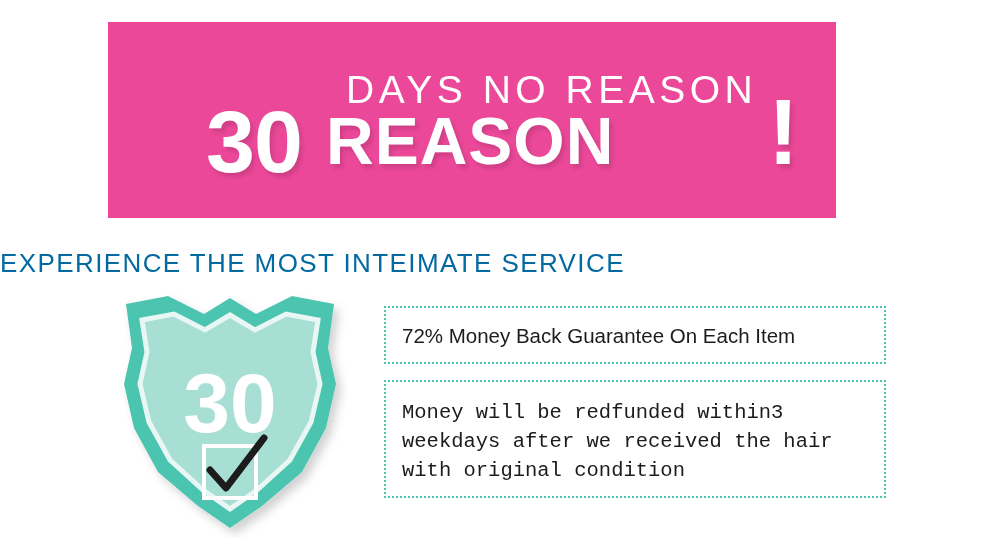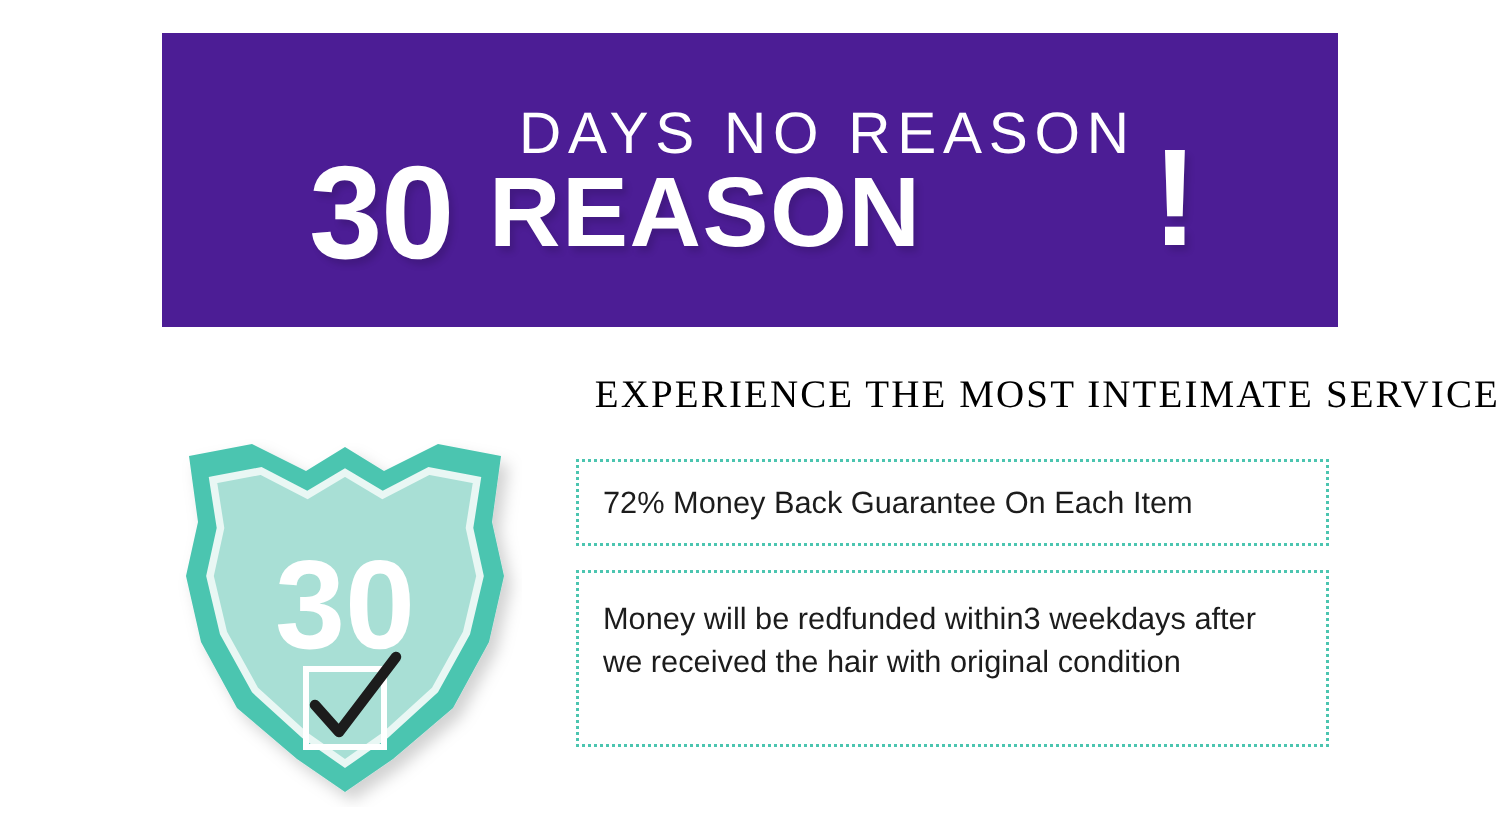--- a/index.html
+++ b/index.html
@@ -13,23 +13,23 @@
     font-family: "Liberation Sans", sans-serif;
     overflow: hidden;
     position: relative;
   }
 
   
   .banner {
     position: absolute;
     left: 108px;
     top: 22px;
-    width: 784px;
+    width: 728px;
     height: 196px;
-    background: #4c1d95;
+    background: #ec4899;
   }
   .banner-inner {
     position: relative;
     width: 100%;
     height: 100%;
   }
   .banner-days {
     position: absolute;
     left: 238px;
     top: 46px;
@@ -72,26 +72,25 @@
     color: #ffffff;
     text-shadow: 3px 4px 4px rgba(0,0,0,0.13);
   }
 
   
   .subtitle {
     position: absolute;
     left: 0;
     top: 248px;
     width: 1000px;
-    text-align: right;
+    text-align: left;
     font-size: 26px;
     letter-spacing: 1.4px;
-    color: #000000;
+    color: #0369a1;
     font-weight: 400;
-    font-family: Liberation Serif, serif;
   }
 
   
   .shield-wrap {
     position: absolute;
     left: 112px;
     top: 288px;
     width: 236px;
     height: 250px;
   }
@@ -111,20 +110,21 @@
     height: 58px;
     padding: 0 16px;
   }
   .box2 {
     left: 384px;
     top: 380px;
     width: 502px;
     height: 118px;
     padding: 0 16px;
     align-items: flex-start;
+    font-family: Liberation Mono, monospace;
   }
   .box-text {
     font-size: 20.5px;
     color: #1c1c1c;
     line-height: 29px;
     font-weight: 400;
   }
   .box2 .box-text {
     padding-top: 16px;
   }

